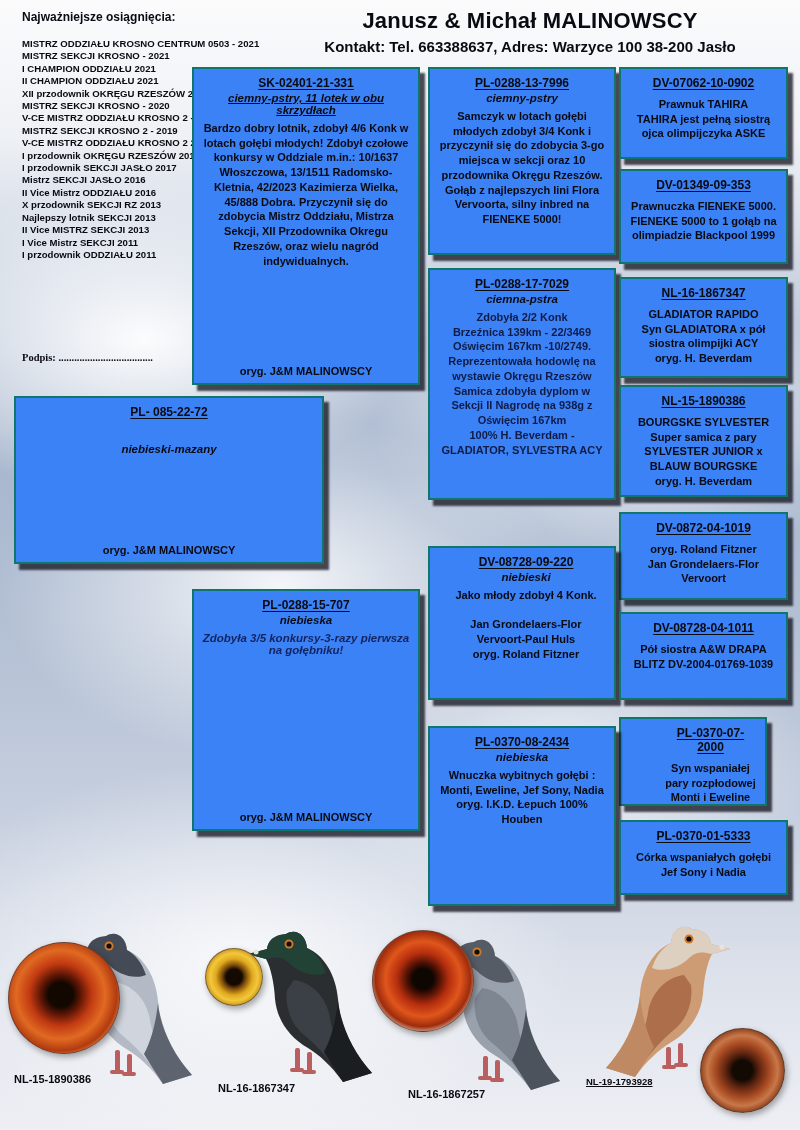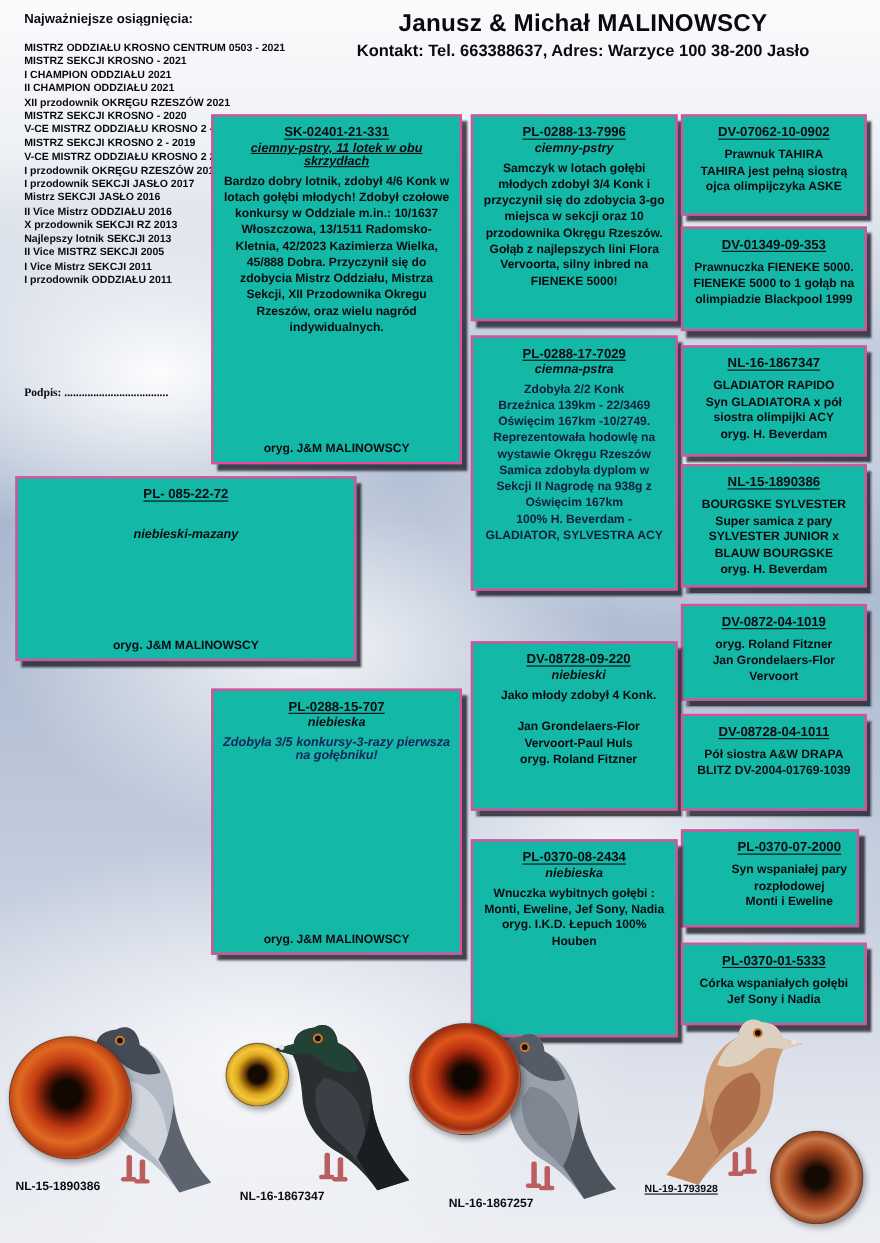--- a/index.html
+++ b/index.html
@@ -22,26 +22,26 @@
   .header .contact { font-size:15px; font-weight:bold; margin-top:4px; }
 
   .ach { position:absolute; left:22px; top:10px; width:260px; font-weight:bold; z-index:2; }
   .ach .h { font-size:12px; margin-bottom:14px; }
   .ach .i { font-size:9.6px; line-height:12.4px; white-space:nowrap; }
 
   .sig { position:absolute; left:22px; top:352px; font-size:10.5px; font-weight:bold; z-index:2;font-family:Liberation Serif, serif; }
 
   .pbox {
     position:absolute; z-index:2;
-    background:#14b8a6;
-    border:2px solid #ec4899;
+    background:#3b82f6;
+    border:2px solid #0f766e;
     box-shadow:5px 6px 2px rgba(15,15,25,.75);
     padding:7px 8px 6px;
     text-align:center; font-weight:bold;
-    display:flex; flex-direction:column;margin-top:37px;
+    display:flex; flex-direction:column;
   }
   .pbox .ring { font-size:12px; text-decoration:underline; text-underline-offset:2px; margin-bottom:2px; }
   .pbox .subtitle { font-style:italic; font-size:11.5px; }
   .pbox .subtitle.u { text-decoration:underline; }
   .pbox .emph { font-style:italic; font-size:11.5px; color:#14235e; margin-top:6px; }
   .pbox .body { font-size:11px; line-height:1.34; margin-top:5px; white-space:pre-line; }
   .pbox .body.navy { color:#101b46; }
   .pbox .footer { font-size:11px; margin-top:auto; padding-top:8px; }
 
   .ring-label { position:absolute; z-index:4; font-size:11px; font-weight:bold; }
@@ -101,21 +101,21 @@
   <div class="i">MISTRZ SEKCJI KROSNO - 2020</div>
   <div class="i">V-CE MISTRZ ODDZIAŁU KROSNO 2 -2020</div>
   <div class="i">MISTRZ SEKCJI KROSNO 2 - 2019</div>
   <div class="i">V-CE MISTRZ ODDZIAŁU KROSNO 2 2019</div>
   <div class="i">I  przodownik OKRĘGU RZESZÓW 2017</div>
   <div class="i">I przodownik SEKCJI JASŁO 2017</div>
   <div class="i">Mistrz SEKCJI JASŁO 2016</div>
   <div class="i">II Vice Mistrz ODDZIAŁU 2016</div>
   <div class="i">X  przodownik SEKCJI RZ 2013</div>
   <div class="i">Najlepszy lotnik SEKCJI 2013</div>
-  <div class="i">II Vice MISTRZ SEKCJI 2005</div>
+  <div class="i">II Vice MISTRZ SEKCJI 2013</div>
   <div class="i">I Vice Mistrz SEKCJI  2011</div>
   <div class="i">I przodownik ODDZIAŁU 2011</div>
 </div>
 
 <div class="sig">Podpis: ....................................</div>
 
 <div class="pbox" style="left:192px; top:67px; width:228px; height:318px;">
   <div class="ring">SK-02401-21-331</div>
   <div class="subtitle u">ciemny-pstry, 11 lotek w obu skrzydłach</div>
   <div class="body">Bardzo dobry lotnik, zdobył 4/6 Konk w lotach gołębi młodych! Zdobył czołowe konkursy w Oddziale m.in.: 10/1637 Włoszczowa, 13/1511 Radomsko-Kletnia, 42/2023 Kazimierza Wielka, 45/888 Dobra. Przyczynił się do zdobycia Mistrz Oddziału, Mistrza Sekcji,  XII Przodownika Okregu Rzeszów, oraz wielu nagród indywidualnych.</div>
@@ -189,21 +189,21 @@
   <div class="body">Pół siostra A&amp;W DRAPA BLITZ DV-2004-01769-1039</div>
 </div>
 
 <div class="pbox" style="left:192px; top:589px; width:228px; height:242px;">
   <div class="ring">PL-0288-15-707</div>
   <div class="subtitle">niebieska</div>
   <div class="emph">Zdobyła 3/5 konkursy-3-razy pierwsza na gołębniku!</div>
   <div class="footer">oryg. J&amp;M MALINOWSCY</div>
 </div>
 
-<div class="pbox" style="left:619px; top:717px; width:162px; height:89px;padding-left:43px;">
+<div class="pbox" style="left:619px; top:717px; width:148px; height:89px;padding-left:43px;">
   <div class="ring">PL-0370-07-2000</div>
   <div class="body">Syn wspaniałej pary rozpłodowej
 Monti i Eweline</div>
 </div>
 
 <div class="pbox" style="left:428px; top:726px; width:188px; height:180px;">
   <div class="ring">PL-0370-08-2434</div>
   <div class="subtitle">niebieska</div>
   <div class="body">Wnuczka wybitnych gołębi :
 Monti, Eweline, Jef Sony, Nadia

